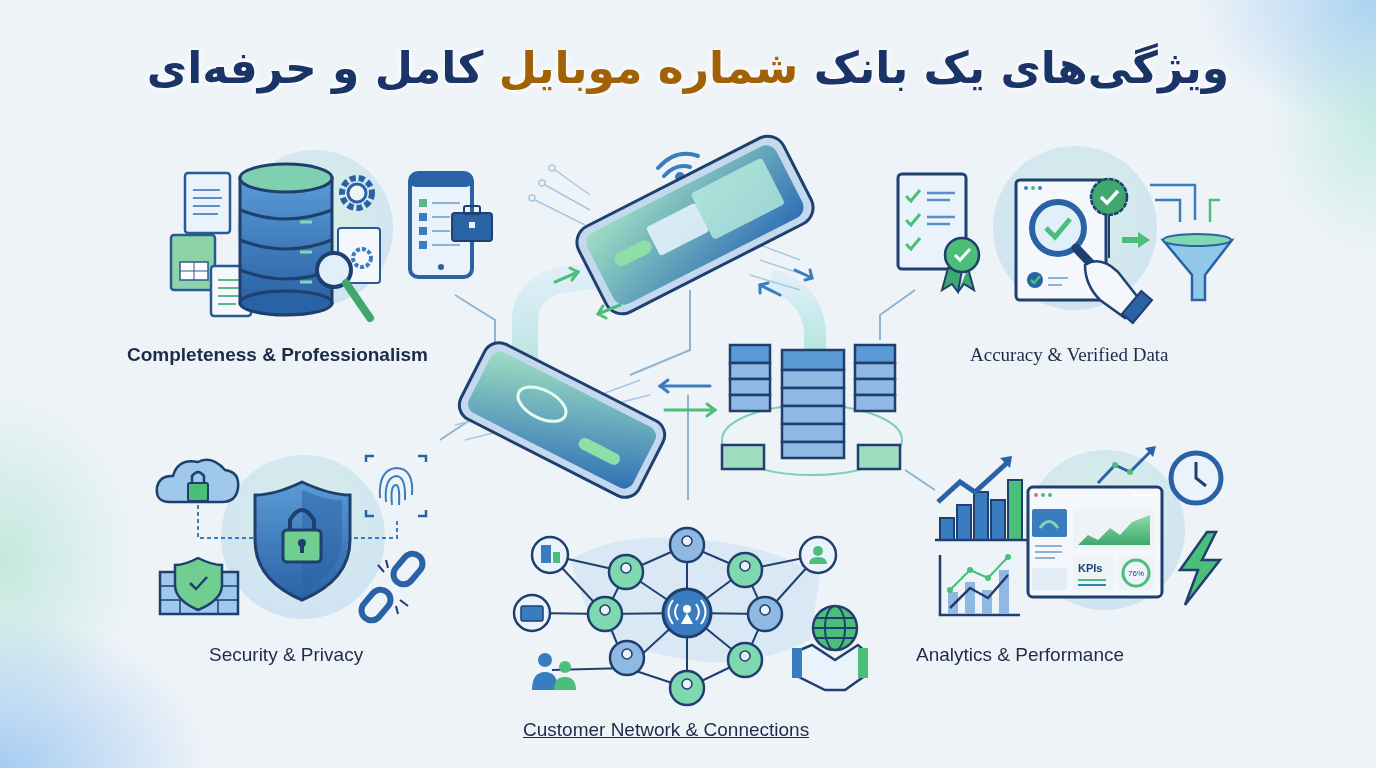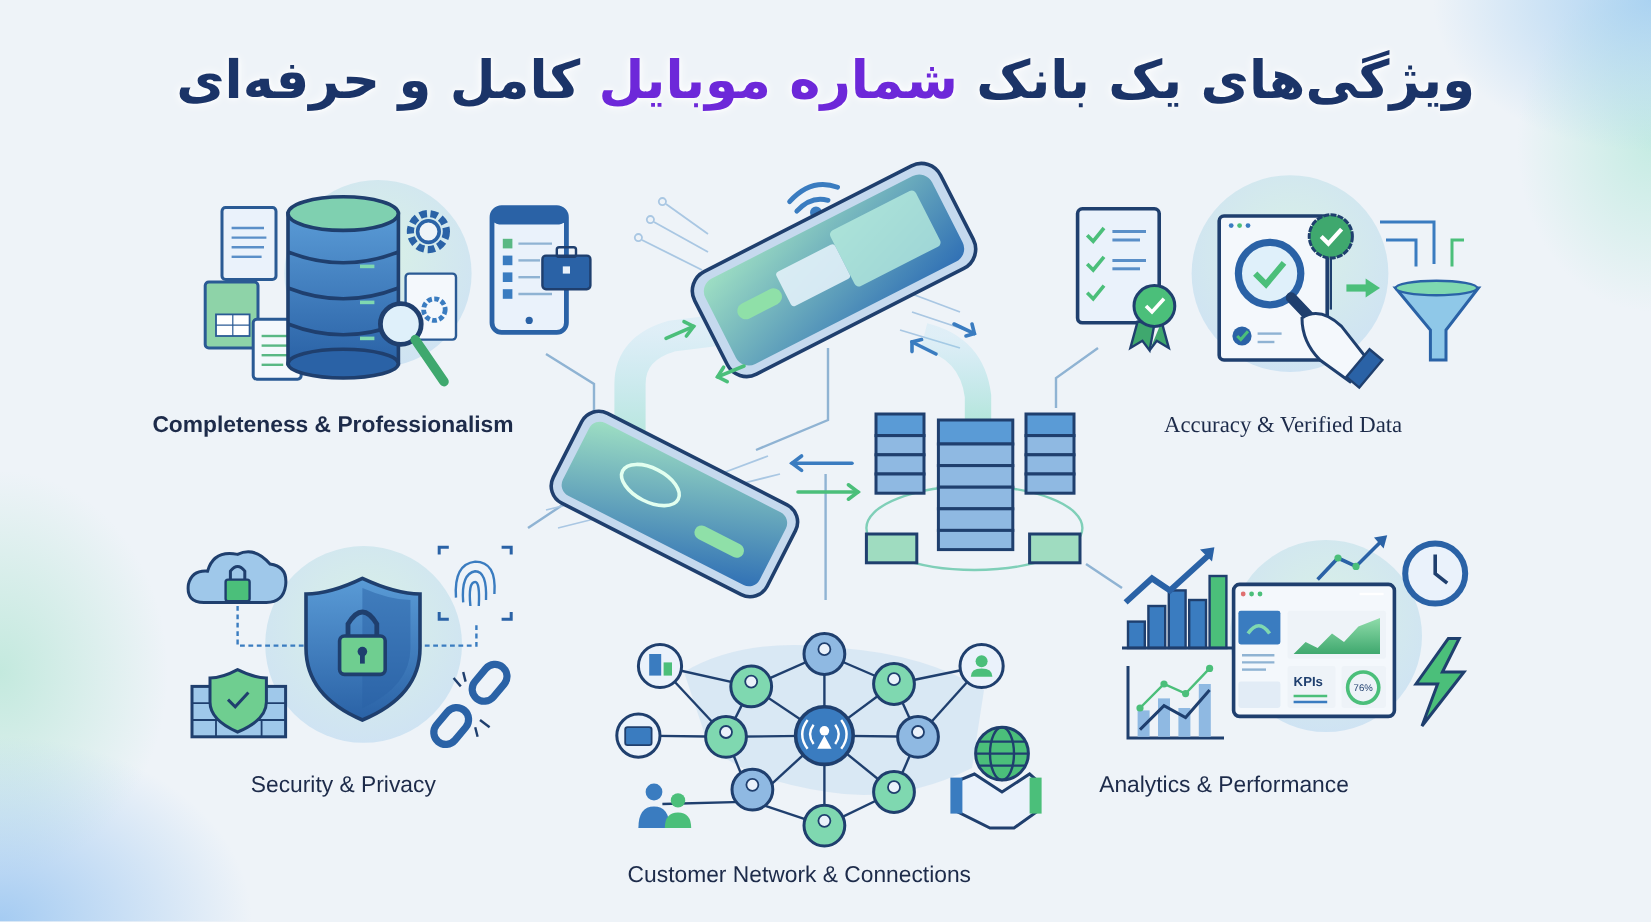--- a/index.html
+++ b/index.html
@@ -9,21 +9,21 @@
   .bg{position:absolute;inset:0;
     background:
       radial-gradient(ellipse 260px 180px at 1376px 0px, rgba(150,200,240,.75), rgba(150,200,240,0) 70%),
       radial-gradient(ellipse 300px 220px at 0px 768px, rgba(140,190,240,.75), rgba(140,190,240,0) 70%),
       radial-gradient(ellipse 200px 240px at 0px 560px, rgba(160,225,200,.55), rgba(160,225,200,0) 70%),
       radial-gradient(ellipse 160px 200px at 1376px 120px, rgba(165,230,210,.55), rgba(165,230,210,0) 70%),
       #eef3f8;}
   .title{position:absolute;left:0;right:0;top:42px;text-align:center;
     font-family:"DejaVu Sans",sans-serif;font-weight:bold;font-size:44px;color:#1b3468;
     direction:rtl;text-shadow:0 0 10px #fff,0 0 4px #fff;letter-spacing:0px;}
-  .title .hl{color:#6d28d9;}
+  .title .hl{color:#a16207;}
   svg.scene{position:absolute;left:0;top:0;}
   .label{position:absolute;font-size:19px;color:#1d2b4a;white-space:nowrap;
     font-family:"Liberation Sans",sans-serif;}
 </style>
 </head>
 <body>
 
 <div class="bg"></div>
 
 <div class="title"><span>ویژگی‌های یک بانک </span><span class="hl">شماره موبایل</span><span> کامل و حرفه‌ای</span></div>
@@ -500,13 +500,13 @@
     <g>
       <path d="M1207 532 L1180 570 L1198 570 L1185 605 L1220 560 L1202 560 L1216 532 Z" fill="#4bbf7a" stroke="#1f3f6e" stroke-width="2.5"></path>
     </g>
   </g>
 </svg>
 
 <div class="label" style="left:127px;top:344px;font-weight:bold;">Completeness &amp; Professionalism</div>
 <div class="label" style="left:970px;top:344px;font-family:Liberation Serif, serif;">Accuracy &amp; Verified Data</div>
 <div class="label" style="left:209px;top:644px;">Security &amp; Privacy</div>
 <div class="label" style="left:916px;top:644px;">Analytics &amp; Performance</div>
-<div class="label" style="left:523px;top:719px;">Customer Network &amp; Connections</div>
+<div class="label" style="left:523px;top:719px;text-decoration:underline;">Customer Network &amp; Connections</div>
 
 </body></html>

